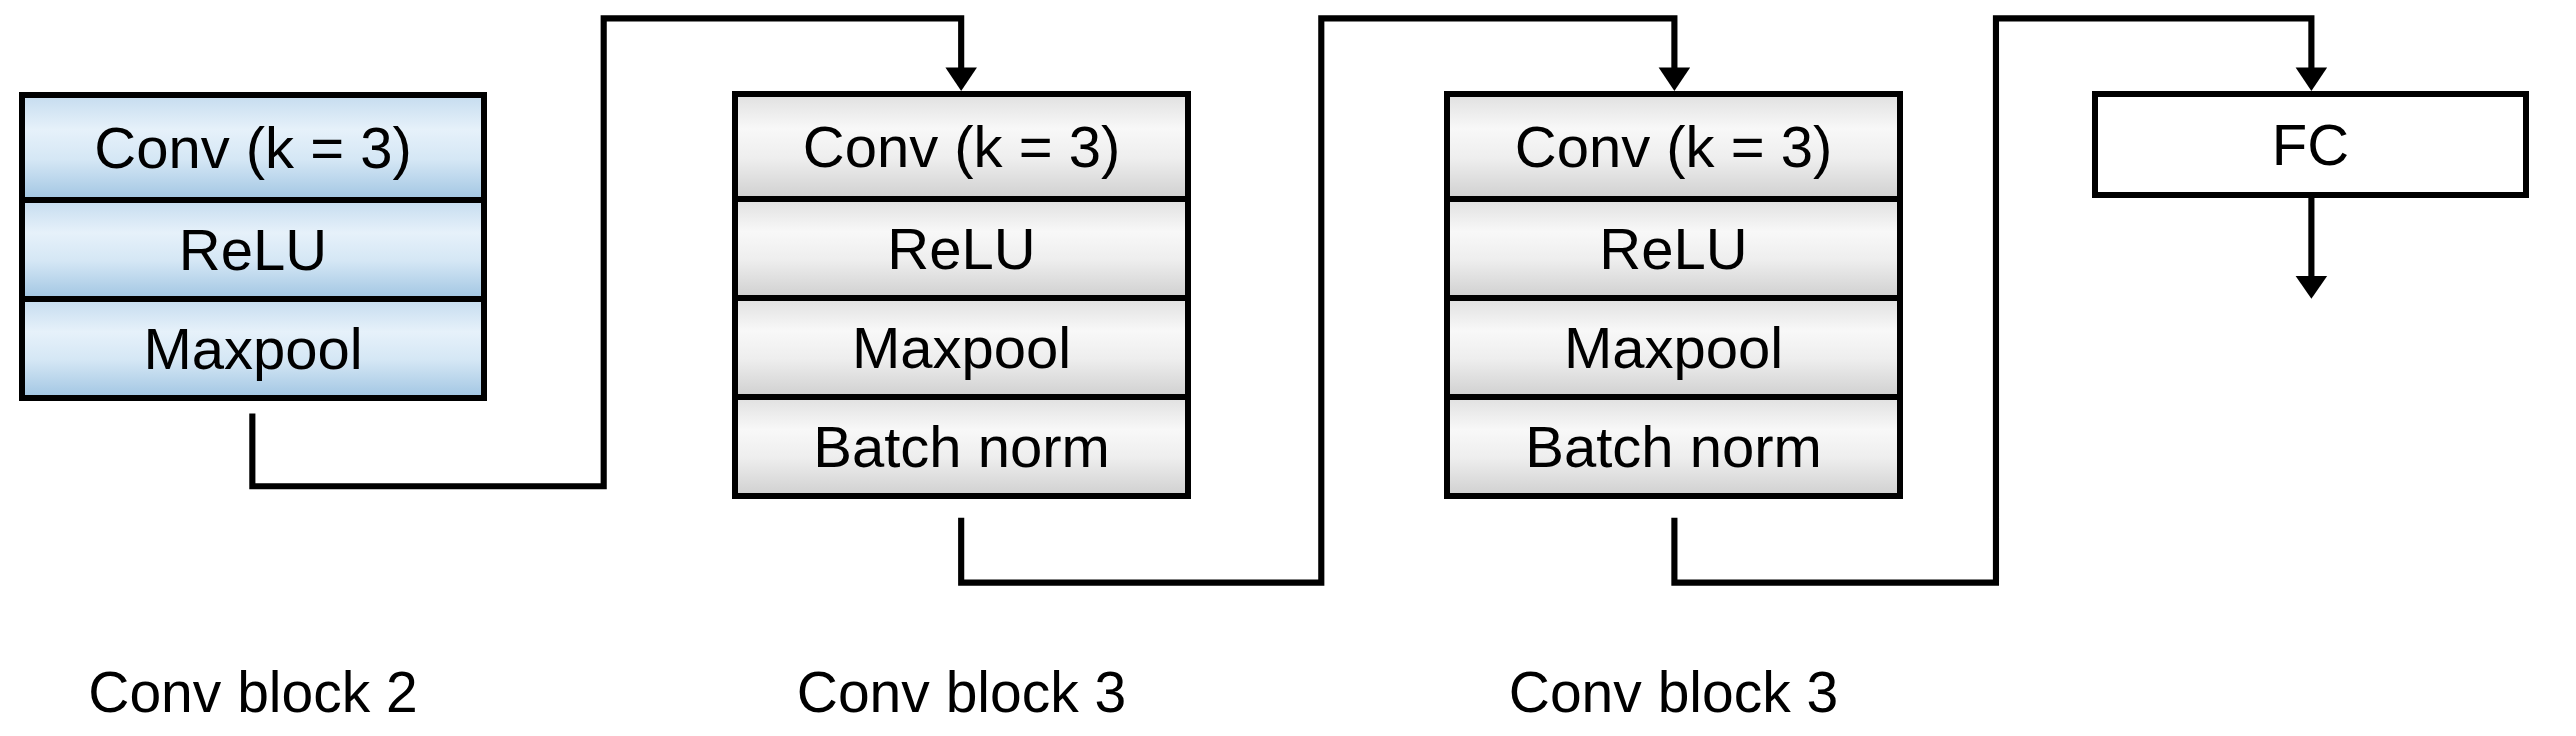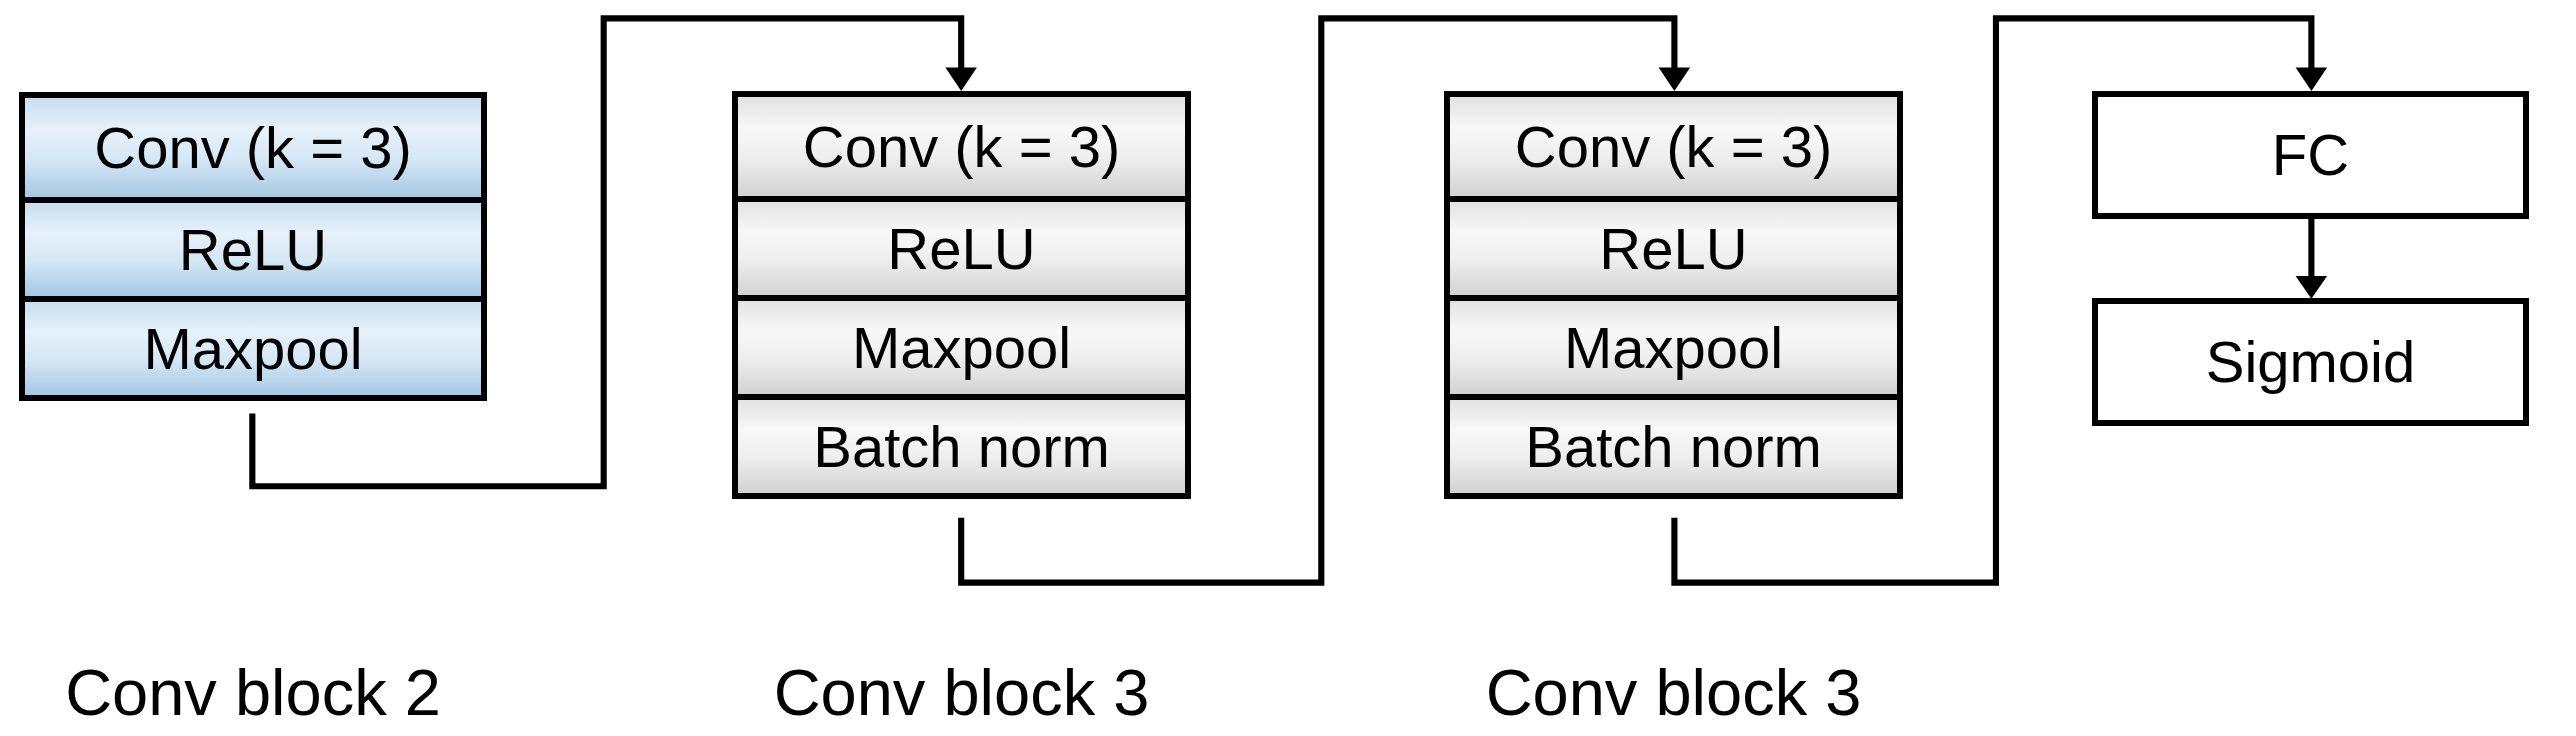--- a/index.html
+++ b/index.html
@@ -47,36 +47,36 @@
       var(--blue2, #d5e7f5) 62%,
       var(--blue3, #a5c8e4) 100%);
   }
   .gray .row {
     background: linear-gradient(180deg,
       var(--gray0, #e2e2e2) 0%,
       var(--gray1, #f8f8f8) 32%,
       var(--gray2, #eeeeee) 62%,
       var(--gray3, #d2d2d2) 100%);
   }
-  .white .row { background: #ffffff; height: 116px; }
+  .white .row { background: #ffffff; height: 95px; }
 
   #block-1 { left: 19px;   top: 92px; width: 468px; }
   #block-2 { left: 732px;  top: 91px; width: 459px; }
   #block-3 { left: 1444px; top: 91px; width: 459px; }
   #block-fc      { left: 2092px; top: 91px; width: 437px; }
   #block-sigmoid { left: 2092px; top: 298px; width: 437px; }
 
   .caption {
     position: absolute;
     top: 653px;
     height: 79px;
     display: flex;
     align-items: center;
     justify-content: center;
-    font-size: 65px;
+    font-size: 57px;
     line-height: 1;
     color: #000;
     white-space: nowrap;
   }
   #caption-1 { left: 19px;   width: 468px; }
   #caption-2 { left: 732px;  width: 459px; }
   #caption-3 { left: 1444px; width: 459px; }
 
   .connector { stroke: var(--line, #000); stroke-width: 7; fill: none; }
   .arrowhead { fill: var(--line, #000); stroke: none; }
@@ -114,22 +114,19 @@
     <div class="row">Conv (k = 3)</div>
     <div class="row">ReLU</div>
     <div class="row">Maxpool</div>
     <div class="row">Batch norm</div>
   </div>
 
   <div id="block-fc" class="block white">
     <div class="row">FC</div>
   </div>
 
-  <div id="block-sigmoid" class="block white">
-    <div class="row">Sigmoid</div>
-  </div>
 
   <div id="caption-1" class="caption">Conv block 2</div>
   <div id="caption-2" class="caption">Conv block 3</div>
   <div id="caption-3" class="caption">Conv block 3</div>
 
 </div>
 
 
 </body></html>

